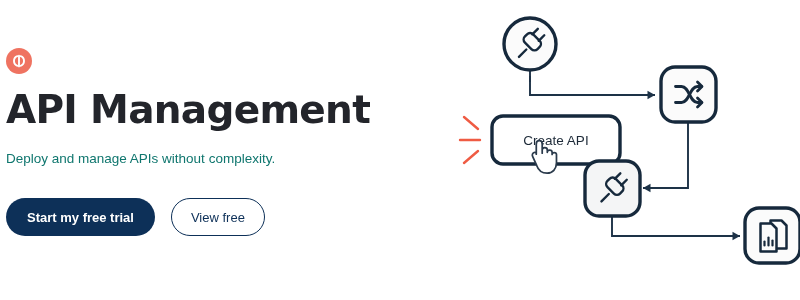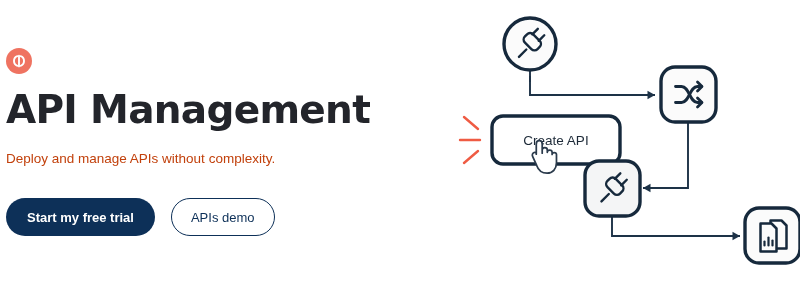--- a/index.html
+++ b/index.html
@@ -41,21 +41,21 @@
     font-weight: 700;
     letter-spacing: -0.7px;
     color: #23252b;
     margin-bottom: 22px;
     white-space: nowrap;
   }
 
   .page-subtitle {
     font-size: 13.5px;
     line-height: 18px;
-    color: #c2410c;
+    color: #0f766e;
     margin-bottom: 30px;
     white-space: nowrap;
   }
 
   .cta-row {
     display: flex;
     align-items: center;
     gap: 16px;
   }
   .btn {
@@ -112,21 +112,21 @@
         <line x1="8" y1="2.6" x2="8" y2="13.4" stroke="#ffffff" stroke-width="1.9" stroke-linecap="round"></line>
       </svg>
     </div>
 
     <h1 class="page-title">API Management</h1>
 
     <p class="page-subtitle">Deploy and manage APIs without complexity.</p>
 
     <div class="cta-row">
       <button class="btn btn-primary">Start my free trial</button>
-      <button class="btn btn-secondary">APIs demo</button>
+      <button class="btn btn-secondary">View free</button>
     </div>
   </div>
 
   <div class="diagram">
     <svg width="360" height="300" viewBox="0 0 360 300">
 
       <g>
         <path d="M90 72 L90 91 L215 91" fill="none" stroke="#1d3247" stroke-width="1.9"></path>
         <path d="M215 91 l-7.5 -4.2 l0 8.4 z" fill="#1d3247"></path>
       </g>

